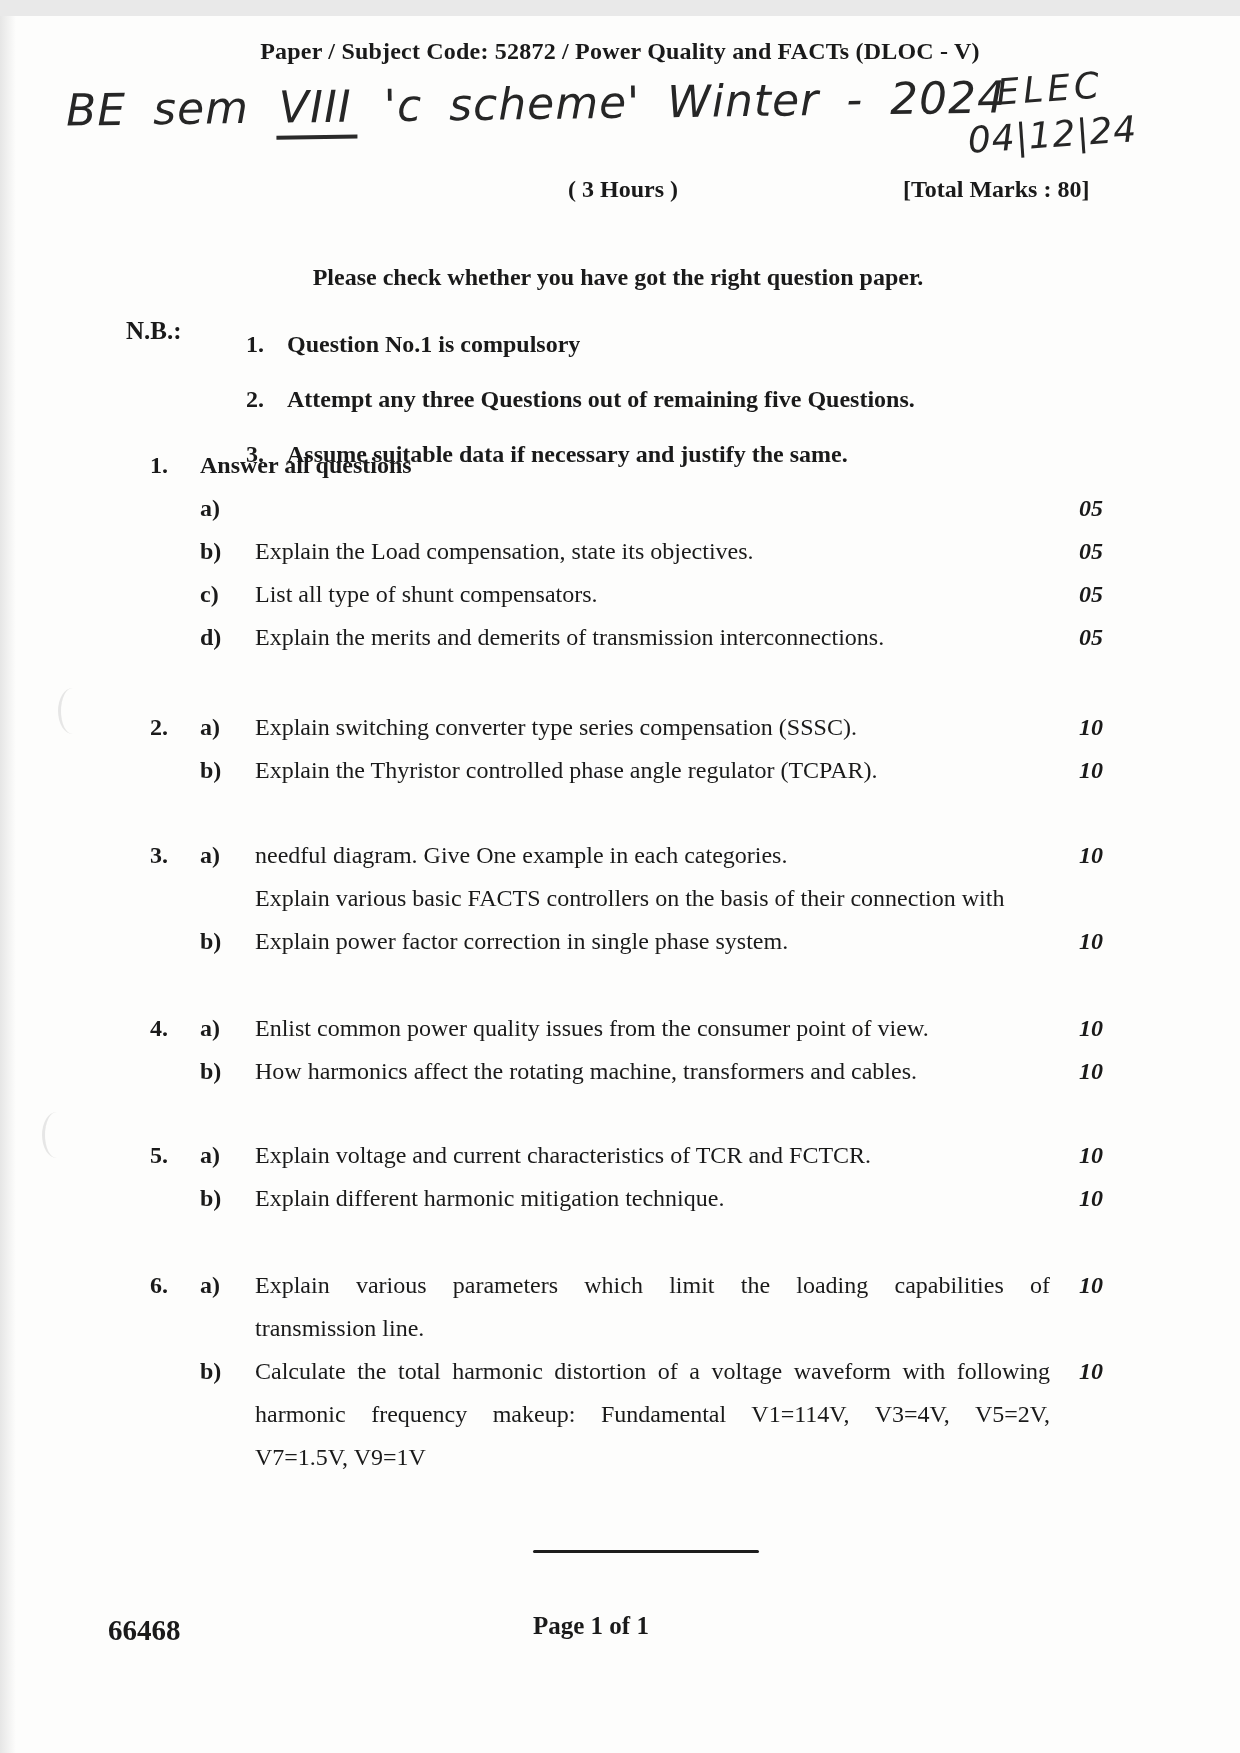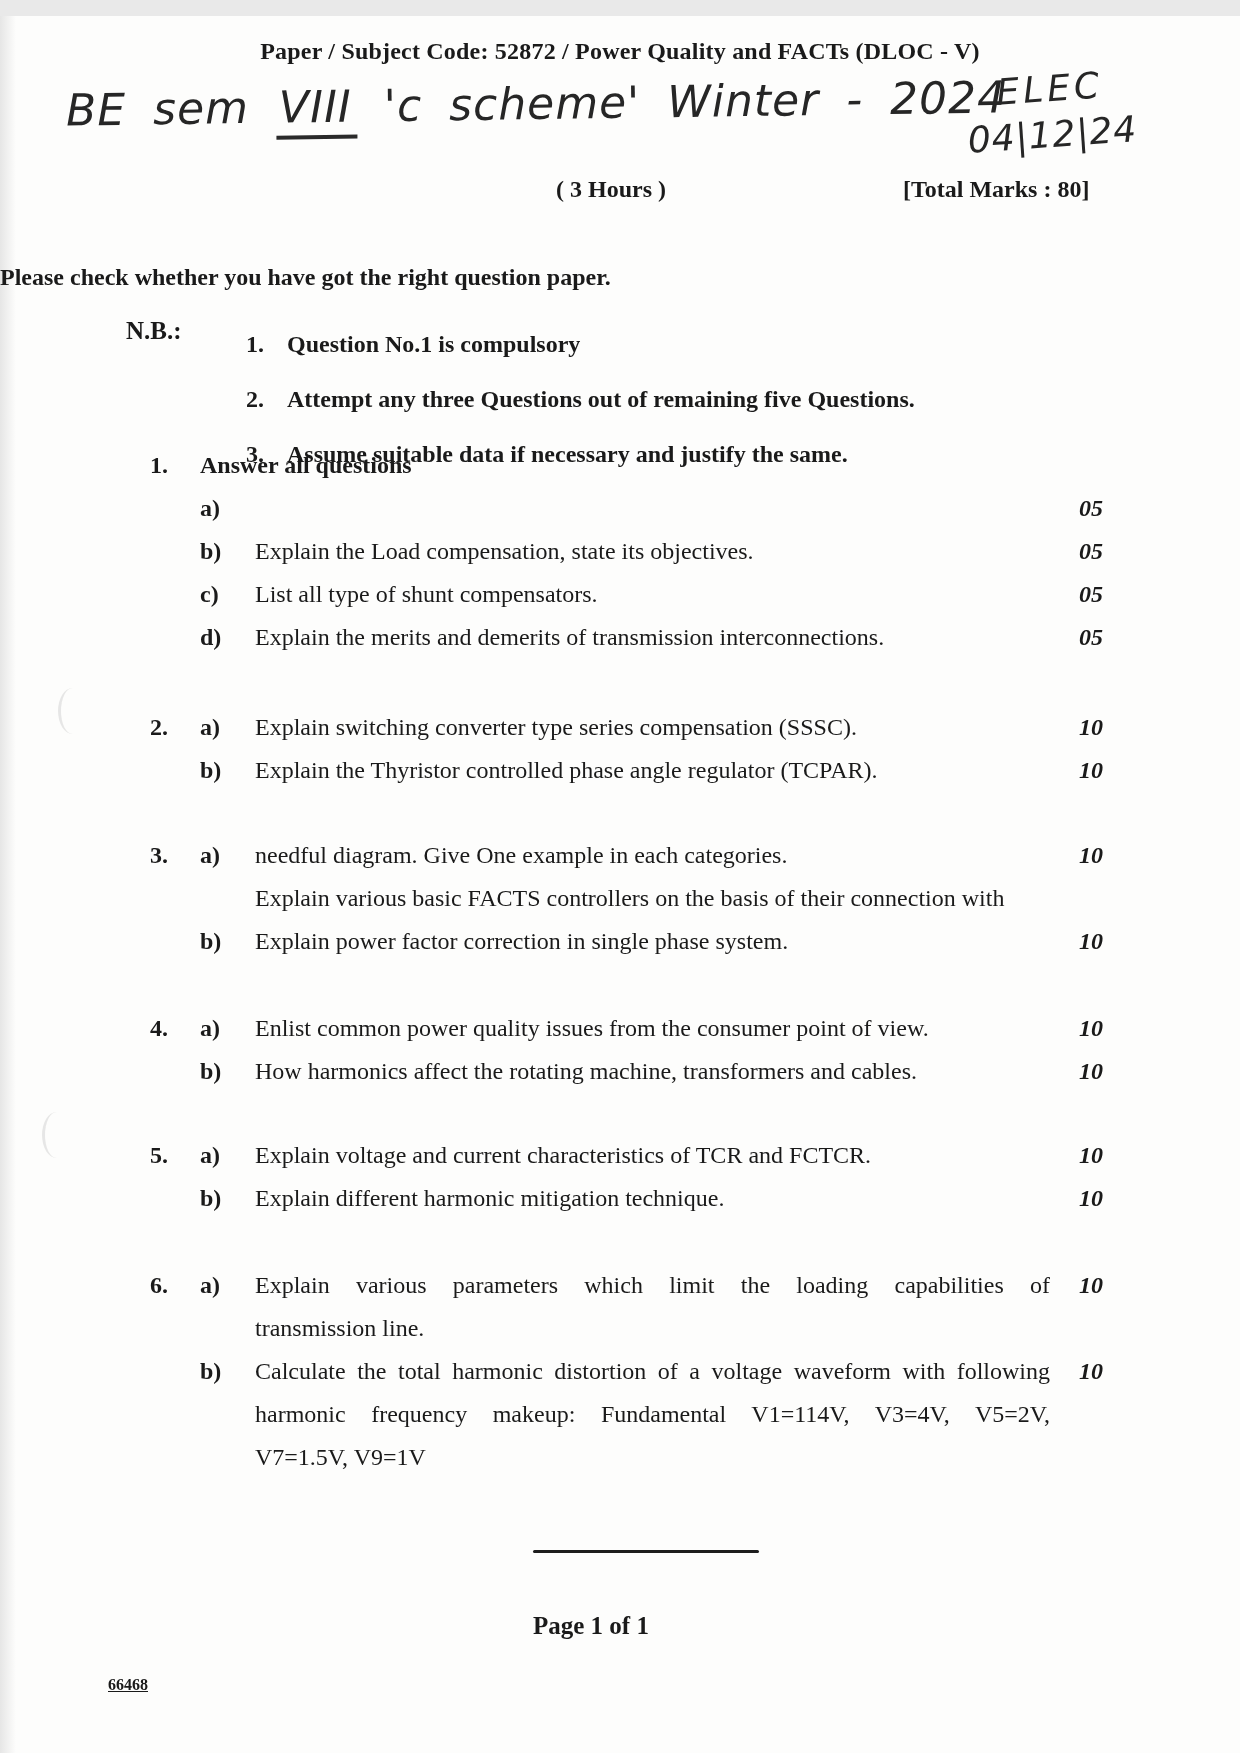--- a/index.html
+++ b/index.html
@@ -47,31 +47,31 @@
   }
   .hw-right {
     position:absolute; left:966px; top:50px;
     font-size:36px; line-height:46px;
     transform:rotate(-4deg); white-space:nowrap;
   }
   .hw-right .l1 { margin-left:32px; letter-spacing:4px; }
   .hw-right .l2 { letter-spacing:1px; }
 
   .duration {
-    position:absolute; left:556px; top:160px;
+    position:absolute; left:568px; top:160px;
     font-size:24px; font-weight:bold;
   }
   .total-marks {
     position:absolute; left:903px; top:160px;
     font-size:24px; font-weight:bold;
   }
 
   .check-line {
     position:absolute; left:0; top:248px; width:1236px;
-    text-align:left; font-size:24px; font-weight:bold;
+    text-align:center; font-size:24px; font-weight:bold;
   }
   .nb-label {
     position:absolute; left:126px; top:301px;
     font-size:25px; font-weight:bold;
   }
   .nb-list {
     position:absolute; left:246px; top:301px;
     font-size:24px; font-weight:bold;
   }
   .nb-row { display:flex; line-height:55px; }
@@ -93,22 +93,22 @@
   .col-title { width:795px; white-space:nowrap;font-weight:bold; }
   .col-marks { width:46px; margin-left:auto; font-weight:bold; text-align:right;font-style:italic; }
   .line { line-height:43px; white-space:nowrap; }
   .jline { white-space:normal; text-align:justify; text-align-last:justify; }
 
   .divider {
     position:absolute; left:533px; top:1534px;
     width:226px; height:3px; background:#1d1d1d; border-radius:2px;
   }
   .footer-code {
-    position:absolute; left:108px; top:1660px;
-    font-size:16px; font-weight:bold;text-decoration:underline;
+    position:absolute; left:108px; top:1598px;
+    font-size:29px; font-weight:bold;
   }
   .footer-page {
     position:absolute; left:533px; top:1596px;
     font-size:25px; font-weight:bold;
   }
 </style>
 </head>
 <body>
 
 <div class="page">

